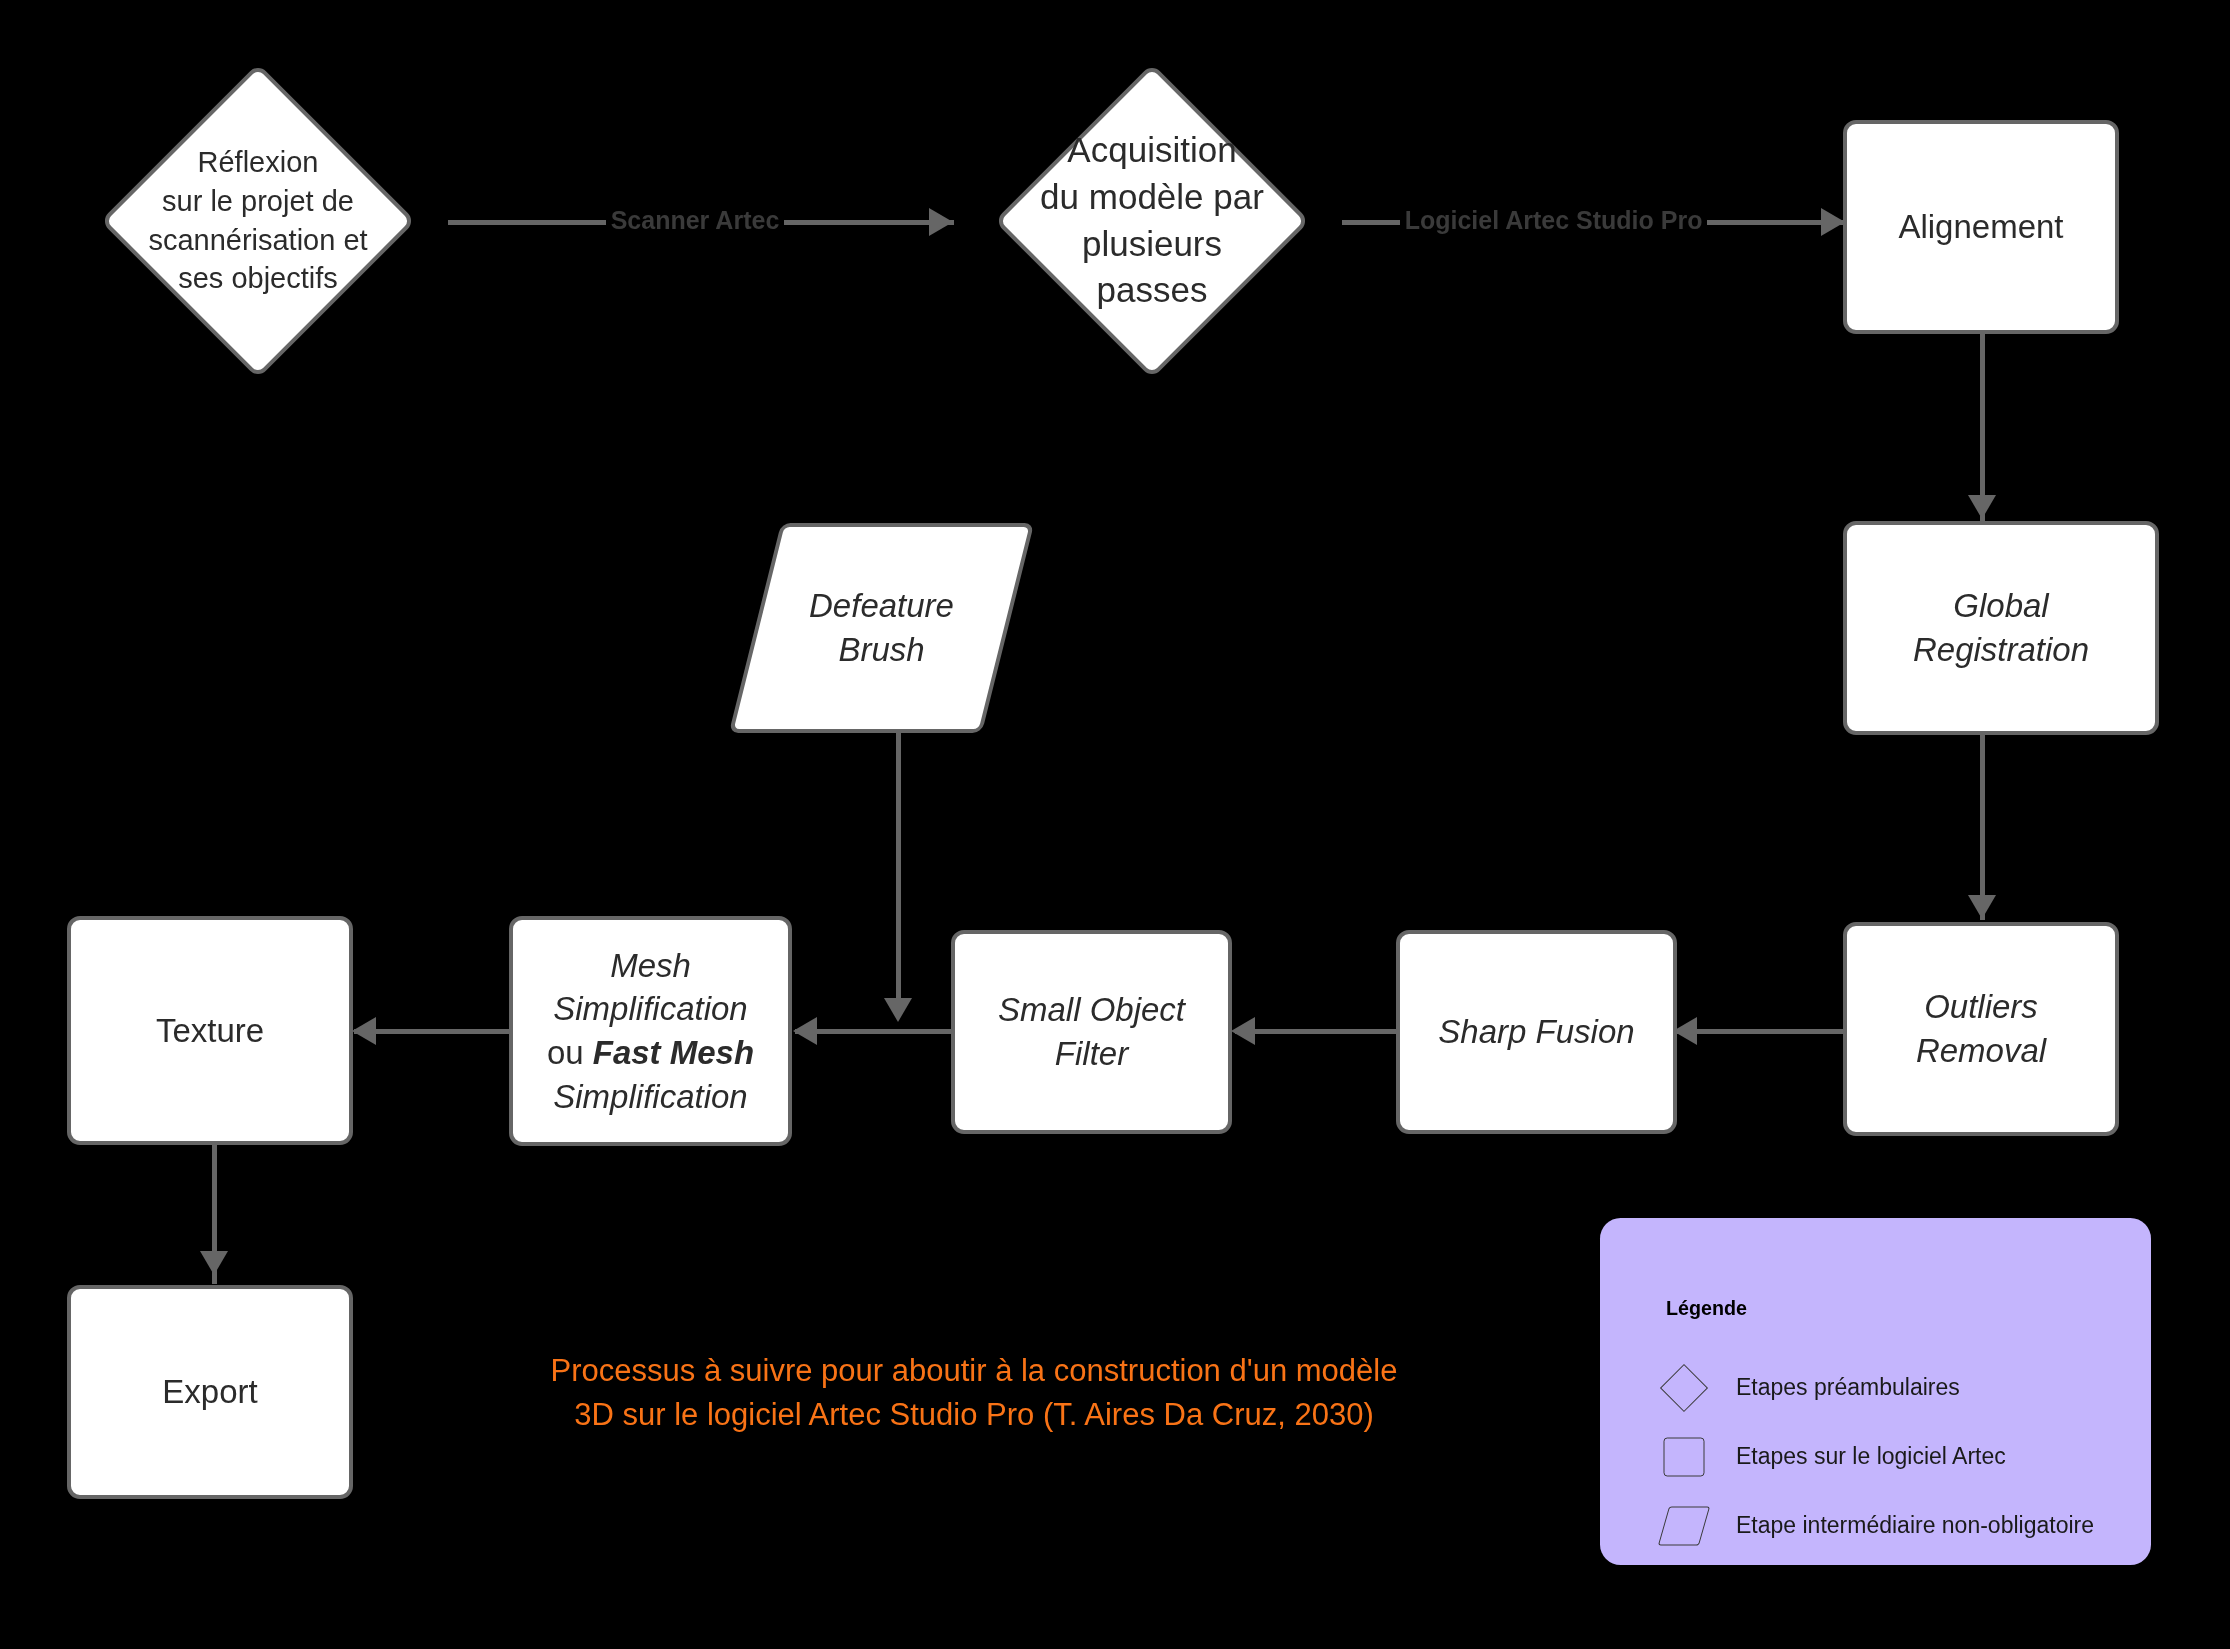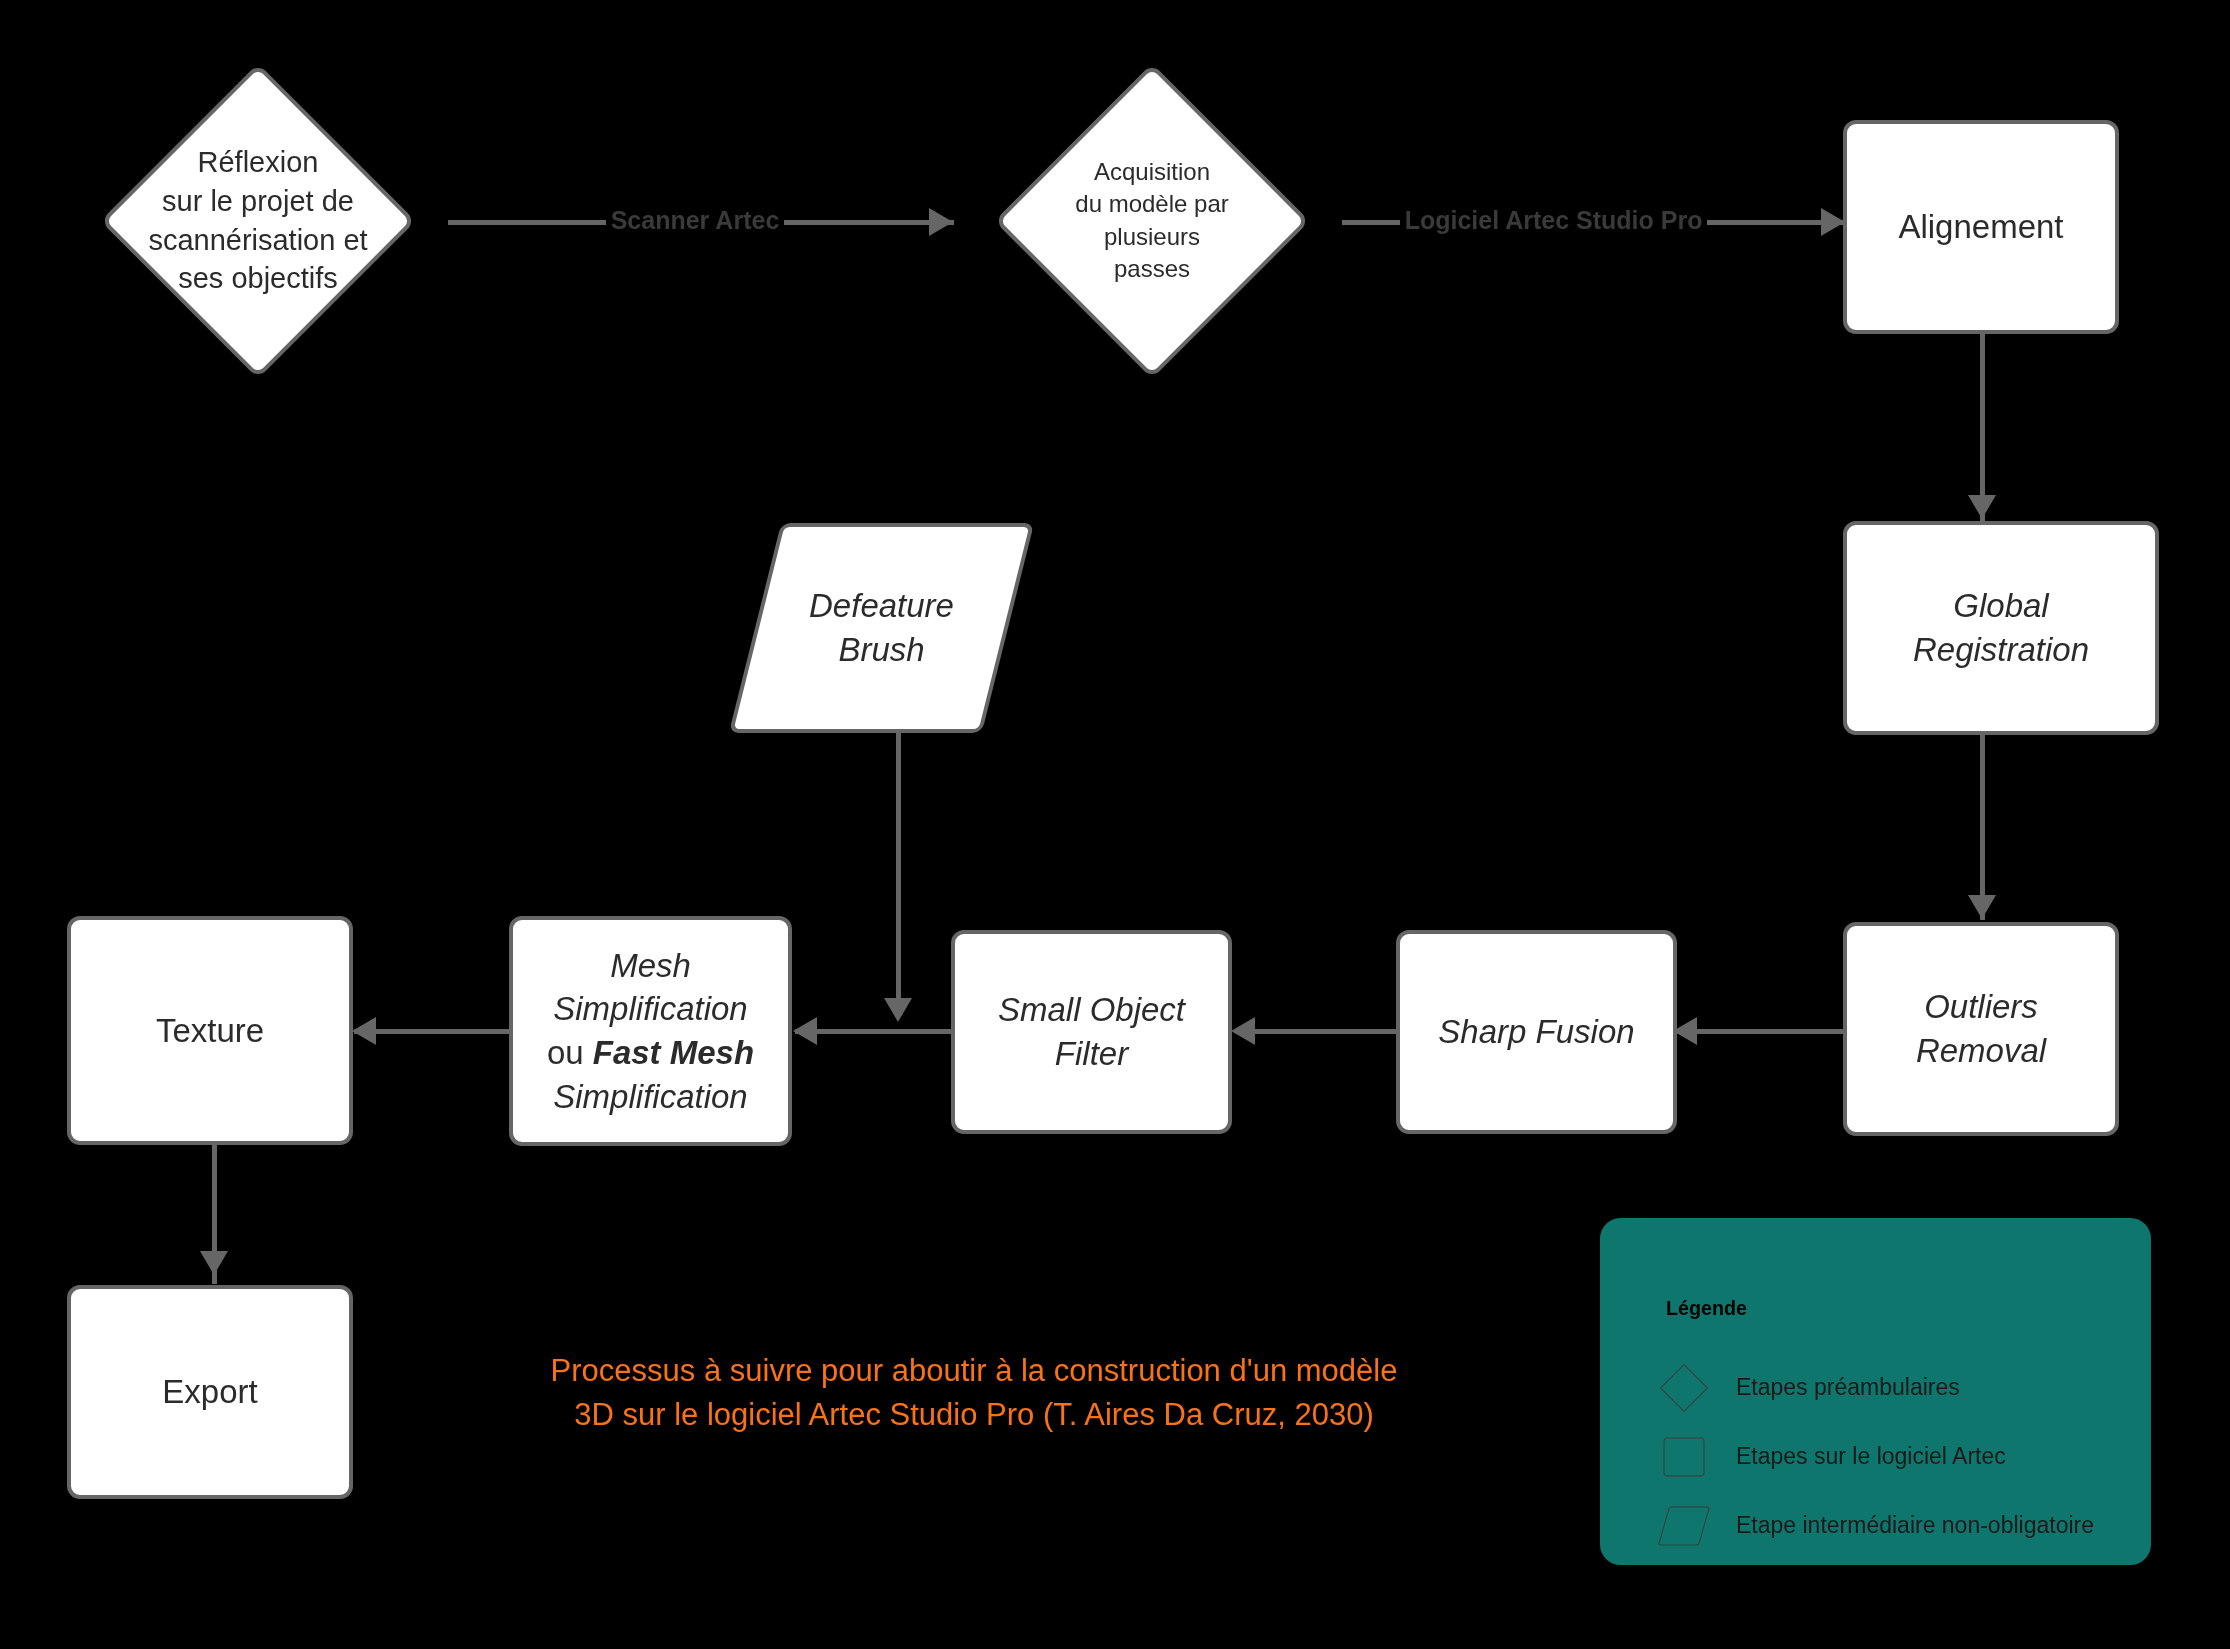--- a/index.html
+++ b/index.html
@@ -131,21 +131,21 @@
     position: absolute;
     color: #f97316;
     font-size: 31px;
     text-align: center;
     line-height: 1.42;
   }
 
   
   #legend {
     position: absolute;
-    background: #0f766e;
+    background: #c4b5fd;
     border-radius: 20.6px;
     box-sizing: border-box;
   }
   #legend-title {
     position: absolute;
     left: 66px;
     top: 79px;
     font-size: 19.7px;
     font-weight: bold;
     color: #000000;
@@ -229,21 +229,21 @@
   <div class="vline" style="left:212px; top:1145px; height:139px;"></div>
   <div class="arrow-down" style="left:200px; top:1251px;"></div>
 
   <div class="diamond-wrap" style="left:66px; top:66px; width:384px; height:309px;">
     <div class="diamond-shape" style="width:223px; height:223px;"></div>
     <div class="diamond-text" style="font-size:29px;">Réflexion<br>sur le projet de<br>scannérisation et<br>ses objectifs</div>
   </div>
 
   <div class="diamond-wrap" style="left:960px; top:66px; width:384px; height:309px;">
     <div class="diamond-shape" style="width:223px; height:223px;"></div>
-    <div class="diamond-text" style="font-size:24px;">Acquisition<br>du modèle par<br>plusieurs<br>passes</div>
+    <div class="diamond-text" style="font-size:35px;">Acquisition<br>du modèle par<br>plusieurs<br>passes</div>
   </div>
 
   <div class="node rect" style="left:1843px; top:120px; width:276px; height:214px; font-size:33px;">
     <span class="label">Alignement</span>
   </div>
 
   <div class="node rect italic" style="left:1843px; top:521px; width:316px; height:214px; font-size:33px;">
     <span class="label">Global<br>Registration</span>
   </div>
 

